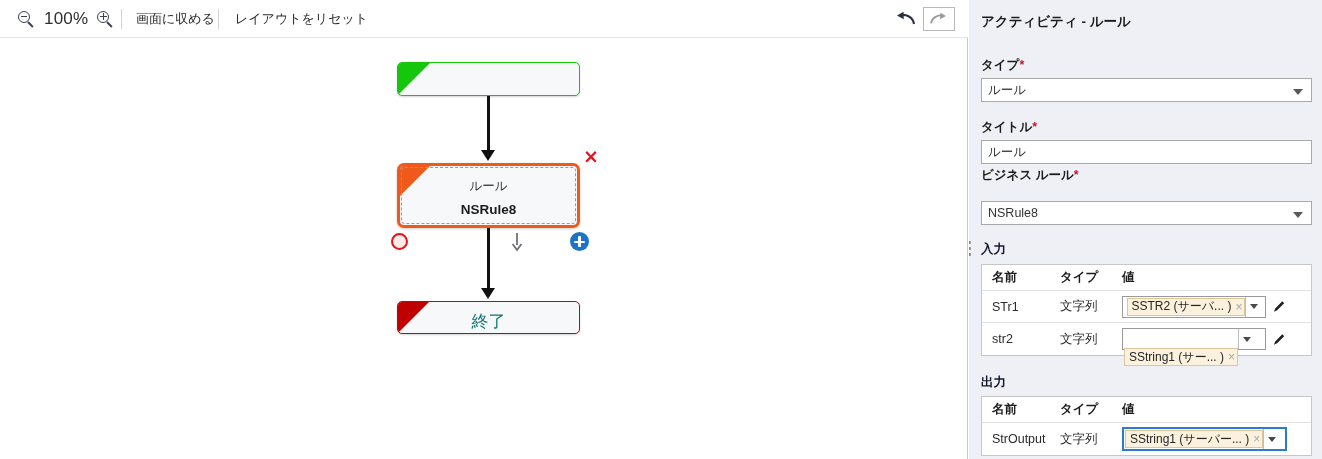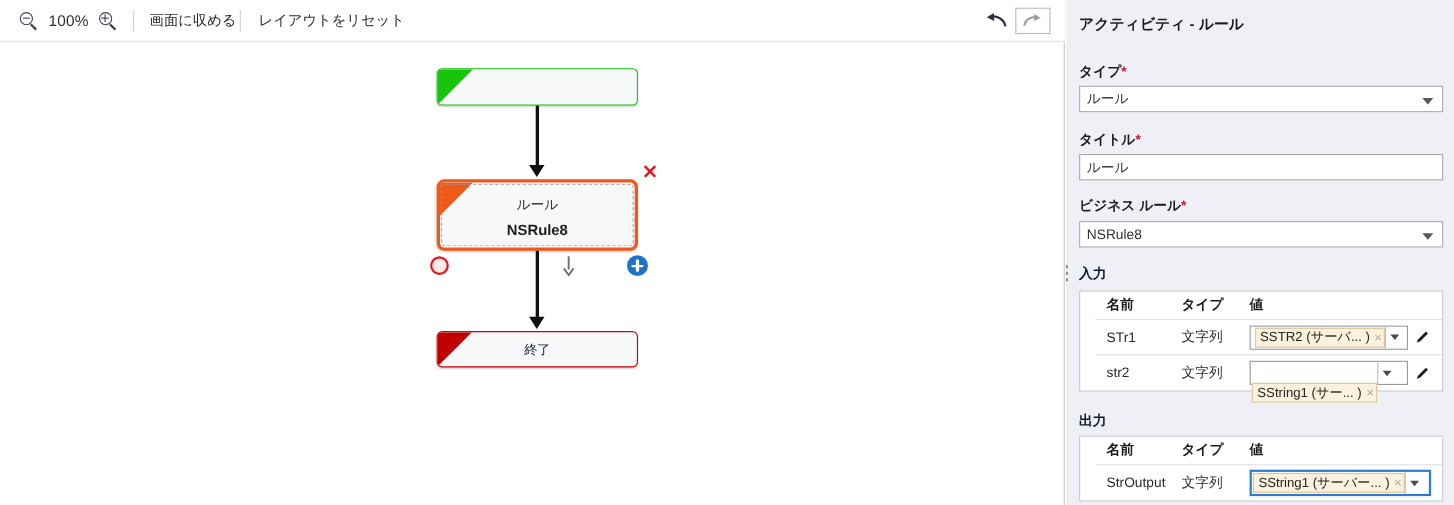--- a/index.html
+++ b/index.html
@@ -43,21 +43,21 @@
     position: absolute; left: 10px; top: 10px;
     width: 7px; height: 1.8px; background: #3c3f56;
     transform: rotate(45deg); transform-origin: left center;
   }
   .mag .plusv, .mag .plush {
     position: absolute; background: #3c3f56;
   }
   .mag .plush { left: 2.6px; top: 5.2px; width: 6.8px; height: 1.5px; }
   .mag .plusv { left: 5.3px; top: 2.6px; width: 1.5px; height: 6.8px; }
   .zoom-pct {
-    font-size: 14px; color: #2f2f2f; letter-spacing: .2px;
+    font-size: 17px; color: #2f2f2f; letter-spacing: .2px;
     white-space: nowrap; user-select: none;
   }
   .tb-sep {
     position: absolute; top: 9px; width: 1px; height: 20px; background: #d2d2d2;
   }
   .tb-btn {
     position: absolute; top: 0; height: 38px;
     display: flex; align-items: center;
     font-size: 13px; color: #2b2b2b; white-space: nowrap; cursor: pointer;
     background: none; border: none; padding: 0;
@@ -109,21 +109,21 @@
   #node-rule .corner { border-top: 30px solid #ef5a1a; border-right: 30px solid transparent; }
   #node-rule .lbl-top { top: 12px; font-size: 12.5px; color: #333; }
   #node-rule .lbl-main { top: 36px; font-size: 13.5px; font-weight: bold; color: #1c1c1c; }
 
   #node-end {
     left: 397px; top: 301px; width: 183px; height: 33px;
     border: 1.6px solid #d40000;
     box-shadow: 0 1px 2px rgba(0,0,0,.18);
   }
   #node-end .corner { border-top: 31px solid #c00000; border-right: 31px solid transparent; }
-  #node-end .node-label { top: 8px; font-size: 12px; color: #0f172a; }
+  #node-end .node-label { top: 8px; font-size: 17px; color: #0f766e; }
 
   
   .conn-line { position: absolute; background: #111; width: 3px; }
   .conn-head {
     position: absolute; width: 0; height: 0;
     border-left: 7px solid transparent; border-right: 7px solid transparent;
     border-top: 11px solid #111;
   }
 
   
@@ -190,21 +190,21 @@
     position: absolute; left: 2px; width: 2.6px; height: 2.6px;
     background: #8b8b8b; border-radius: 50%;
   }
 
   .section-title {
     position: absolute; left: 12px;
     font-size: 12.5px; font-weight: bold; color: #0f172a;
   }
   .tbl {
     position: absolute; left: 12px; width: 331px;
-    border: 1px solid #c7c7c7; background: #fff; padding-left: 14px;
+    border: 1px solid #c7c7c7; background: #fff;
   }
   .tr { display: flex; align-items: center; height: 32px; border-bottom: 1px solid #e0e0e0; }
   .tr:last-child { border-bottom: none; }
   .tr.head { height: 26px; }
   .th { font-size: 12.5px; font-weight: bold; color: #1b1b1b; }
   .td { font-size: 12.5px; color: #2a2a2a; }
   .c-name { width: 78px; padding-left: 10px; }
   .c-type { width: 62px; }
   .c-val  { flex: 1; padding-right: 4px; }
 
@@ -322,21 +322,21 @@
       <span class="ctl-caret"></span>
     </div>
 
     <div class="field-label" style="top:119px;">
       <span>タイトル</span><span class="req">*</span>
     </div>
     <div class="ctl" style="top:140px;">
       <span class="ctl-text">ルール</span>
     </div>
 
-    <div class="field-label" style="top:179px;">
+    <div class="field-label" style="top:167px;">
       <span>ビジネス ルール</span><span class="req">*</span>
     </div>
     <div class="ctl" style="top:201px;">
       <span class="ctl-text">NSRule8</span>
       <span class="ctl-caret"></span>
     </div>
 
     <div id="splitter-handle">
       <i style="top:0;"></i>
         <i style="top:6px;"></i>

